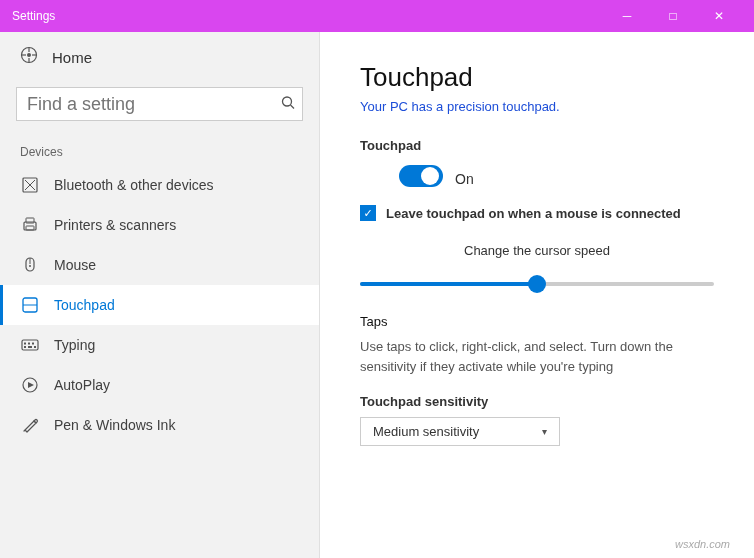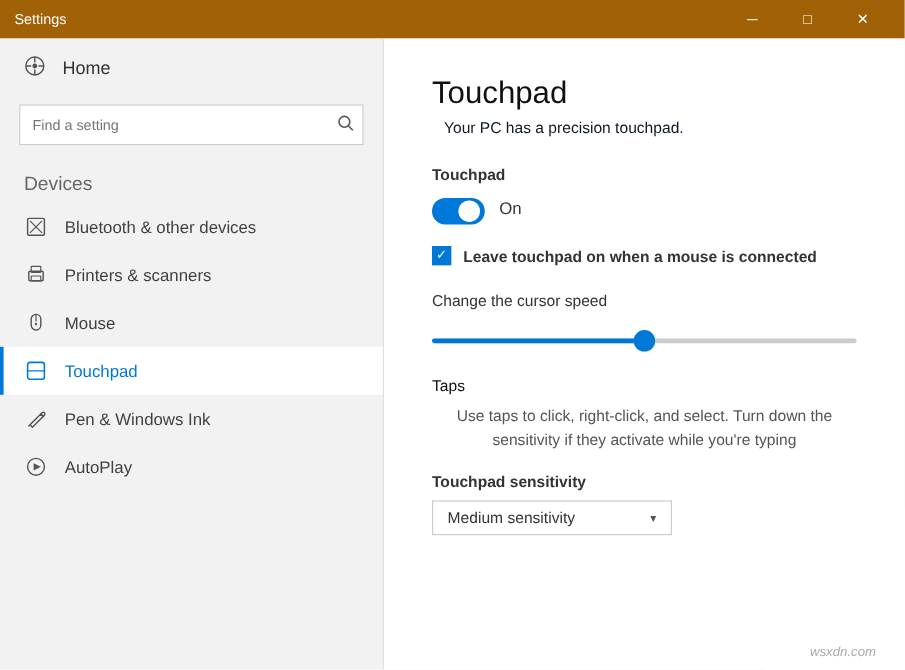--- a/index.html
+++ b/index.html
@@ -13,21 +13,21 @@
 
     .window {
       width: 754px;
       height: 558px;
       background: #fff;
       display: flex;
       flex-direction: column;
     }
 
     .title-bar {
-      background: #a16207;
+      background: #d946ef;
       height: 32px;
       display: flex;
       align-items: center;
       padding: 0 12px;
       justify-content: space-between;
       flex-shrink: 0;
     }
 
     .title-bar-text {
       color: #fff;
@@ -92,39 +92,39 @@
       margin: 4px 16px 16px 16px;
       position: relative;
     }
 
     .search-input {
       width: 100%;
       height: 34px;
       border: 1px solid #ccc;
       background: #fff;
       padding: 0 32px 0 10px;
-      font-size: 12px;
+      font-size: 18px;
       color: #14532d;
       outline: none;
     }
 
     .search-icon-btn {
       position: absolute;
       right: 8px;
       top: 50%;
       transform: translateY(-50%);
       background: none;
       border: none;
       cursor: pointer;
       color: #555;
       font-size: 14px;
     }
 
     .sidebar-section-label {
-      font-size: 16px;
+      font-size: 12px;
       color: #666;
       padding: 8px 20px 6px 20px;
       font-weight: 400;
     }
 
     .sidebar-item {
       display: flex;
       align-items: center;
       padding: 11px 20px;
       gap: 14px;
@@ -174,37 +174,37 @@
 
     .page-title {
       font-size: 26px;
       font-weight: 300;
       color: #111;
       margin-bottom: 6px;
     }
 
     .page-subtitle {
       font-size: 13px;
-      color: #0f172a;
+      color: #1d4ed8;
       margin-bottom: 24px;
-      margin-left: 10px;
     }
 
     .section-label {
       font-size: 13px;
       color: #333;
       font-weight: 600;
       margin-bottom: 12px;
     }
 
     .toggle-row {
       display: flex;
-      align-items: flex-start;
+      align-items: flex-end;
       gap: 12px;
       margin-bottom: 18px;
+      margin-left: 39px;
     }
 
     
     .toggle-switch {
       width: 44px;
       height: 22px;
       background: #0078d7;
       border-radius: 11px;
       position: relative;
       cursor: pointer;
@@ -257,20 +257,21 @@
       font-size: 13px;
       color: #333;
       font-weight: bold;
     }
 
     
     .slider-section-label {
       font-size: 13px;
       color: #333;
       margin-bottom: 24px;
+      text-align: center;
     }
 
     .slider-container {
       margin-bottom: 28px;
       position: relative;
     }
 
     .slider-track {
       width: 100%;
       height: 4px;
@@ -304,21 +305,20 @@
       font-weight: 300;
       color: #111;
       margin-bottom: 8px;
     }
 
     .taps-desc {
       font-size: 13px;
       color: #555;
       line-height: 1.5;
       margin-bottom: 18px;
-      text-align: center;
     }
 
     .sensitivity-label {
       font-size: 13px;
       color: #333;
       font-weight: 600;
       margin-bottom: 8px;
     }
 
     .sensitivity-dropdown {
@@ -429,39 +429,53 @@
       <div class="sidebar-item active">
         <span class="sidebar-item-icon">
           <svg width="18" height="18" viewBox="0 0 18 18" fill="none">
             <rect x="2" y="2" width="14" height="14" rx="2" stroke="#0078d7" stroke-width="1.3" fill="none"></rect>
             <line x1="2" y1="9" x2="16" y2="9" stroke="#0078d7" stroke-width="1"></line>
           </svg>
         </span>
         <span class="sidebar-item-label">Touchpad</span>
       </div>
 
+      <div class="sidebar-item">
+        <span class="sidebar-item-icon">
+          <svg width="18" height="18" viewBox="0 0 18 18" fill="none">
+            <rect x="1" y="4" width="16" height="10" rx="1.5" stroke="#555" stroke-width="1.2" fill="none"></rect>
+            <rect x="3" y="6.5" width="2" height="2" rx="0.3" fill="#555"></rect>
+            <rect x="7" y="6.5" width="2" height="2" rx="0.3" fill="#555"></rect>
+            <rect x="11" y="6.5" width="2" height="2" rx="0.3" fill="#555"></rect>
+            <rect x="3" y="10" width="2" height="2" rx="0.3" fill="#555"></rect>
+            <rect x="7" y="10" width="4" height="2" rx="0.3" fill="#555"></rect>
+            <rect x="13" y="10" width="2" height="2" rx="0.3" fill="#555"></rect>
+          </svg>
+        </span>
+        <span class="sidebar-item-label">Typing</span>
+      </div>
+
+      <div class="sidebar-item">
+        <span class="sidebar-item-icon">
+          <svg width="18" height="18" viewBox="0 0 18 18" fill="none">
+            <circle cx="9" cy="9" r="7" stroke="#555" stroke-width="1.2" fill="none"></circle>
+            <polygon points="7,6 13,9 7,12" fill="#555"></polygon>
+          </svg>
+        </span>
+        <span class="sidebar-item-label">AutoPlay</span>
+      </div>
 
       <div class="sidebar-item">
         <span class="sidebar-item-icon">
           <svg width="18" height="18" viewBox="0 0 18 18" fill="none">
             <path d="M4 14L3 15l1-1zM4 14L13 5l2 2L6 16z" stroke="#555" stroke-width="1.2" fill="none" stroke-linejoin="round"></path>
             <path d="M13 5l1-1a1.4 1.4 0 012 2l-1 1z" stroke="#555" stroke-width="1.2" fill="none"></path>
           </svg>
         </span>
         <span class="sidebar-item-label">Pen &amp; Windows Ink</span>
-      </div>
-
-      <div class="sidebar-item">
-        <span class="sidebar-item-icon">
-          <svg width="18" height="18" viewBox="0 0 18 18" fill="none">
-            <circle cx="9" cy="9" r="7" stroke="#555" stroke-width="1.2" fill="none"></circle>
-            <polygon points="7,6 13,9 7,12" fill="#555"></polygon>
-          </svg>
-        </span>
-        <span class="sidebar-item-label">AutoPlay</span>
       </div>
 
     </div>
 
     <div class="main-content">
 
       <h1 class="page-title">Touchpad</h1>
       <p class="page-subtitle">Your PC has a precision touchpad.</p>
 
       <div class="section-label">Touchpad</div>

